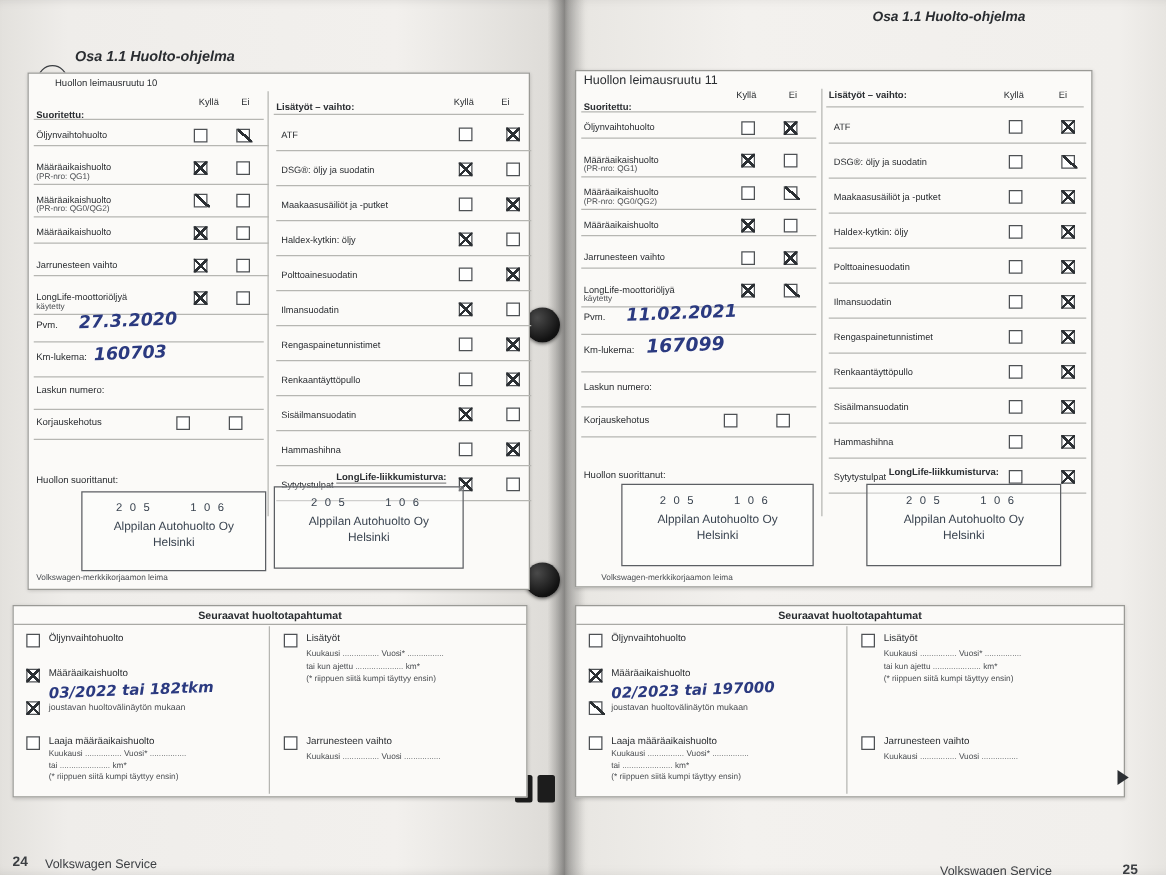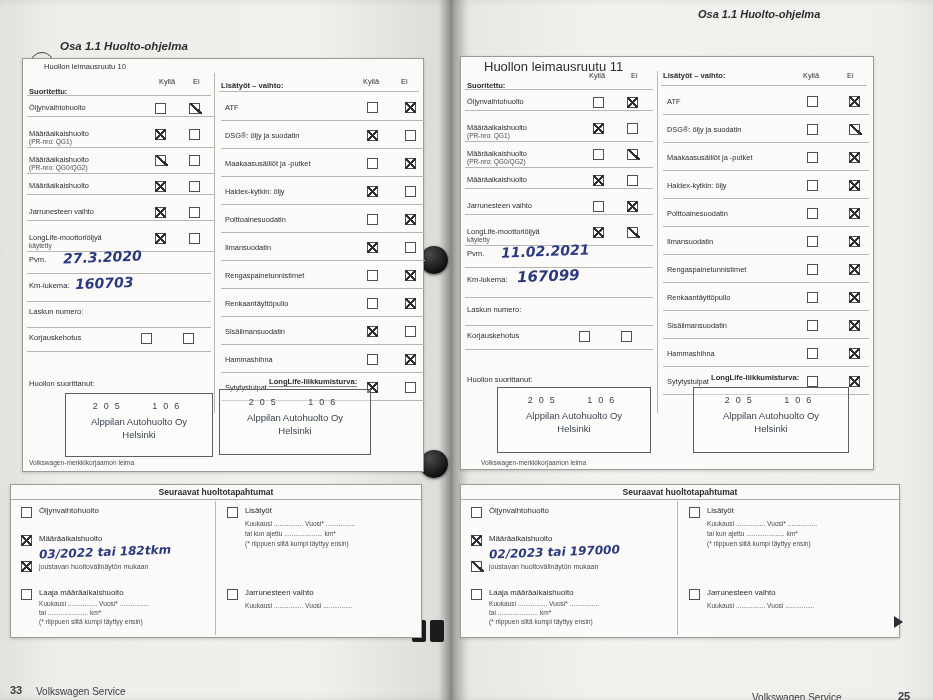--- a/index.html
+++ b/index.html
@@ -263,25 +263,25 @@
         <div class="lbl" style="left: 234px; top: 21px; font-size: 7.8px;">Lisätyöt</div>
         <div class="lbl-sm" style="left: 234px; top: 35px;">Kuukausi ................ Vuosi* ................</div>
         <div class="lbl-sm" style="left: 234px; top: 45px;">tai kun ajettu ..................... km*</div>
         <div class="lbl-sm" style="left: 234px; top: 55px;">(* riippuen siitä kumpi täyttyy ensin)</div>
         <span class="chk" style="position: absolute; left: 216px; top: 104px;"></span>
         <div class="lbl" style="left: 234px; top: 103px; font-size: 7.8px;">Jarrunesteen vaihto</div>
         <div class="lbl-sm" style="left: 234px; top: 117px;">Kuukausi ................ Vuosi ................</div>
       </div>
   </div>
 
-  <div class="pagenum" style="left:10px;top:684px">33</div>
+  <div class="pagenum" style="left:10px;top:684px">24</div>
   <div class="footer" style="left:36px;top:686px">Volkswagen Service</div>
 
   <div class="sheet" style="left:460px;top:56px;width:412px;height:412px">
-    <div class="lbl" style="left:23px;top:2px;font-size:13px">Huollon leimausruutu 11</div>
+    <div class="lbl" style="left:6px;top:2px;font-size:10px">Huollon leimausruutu 11</div>
     <div class="vline" style="left:196px;top:14px;height:342px"></div>
 
     <div class="lbl" style="left:6px;top:24px;font-weight:bold;font-size:7.6px">Suoritettu:</div>
     <div class="lbl" style="left:128px;top:14px;font-size:7.4px">Kyllä</div>
     <div class="lbl" style="left:170px;top:14px;font-size:7.4px">Ei</div>
     <div class="lbl" style="left:202px;top:14px;font-weight:bold;font-size:7.6px">Lisätyöt – vaihto:</div>
     <div class="lbl" style="left:342px;top:14px;font-size:7.4px">Kyllä</div>
     <div class="lbl" style="left:386px;top:14px;font-size:7.4px">Ei</div>
     <div class="rowline" style="left:4px;top:32px;width:188px"></div>
     <div class="rowline" style="left:200px;top:28px;width:206px"></div>

